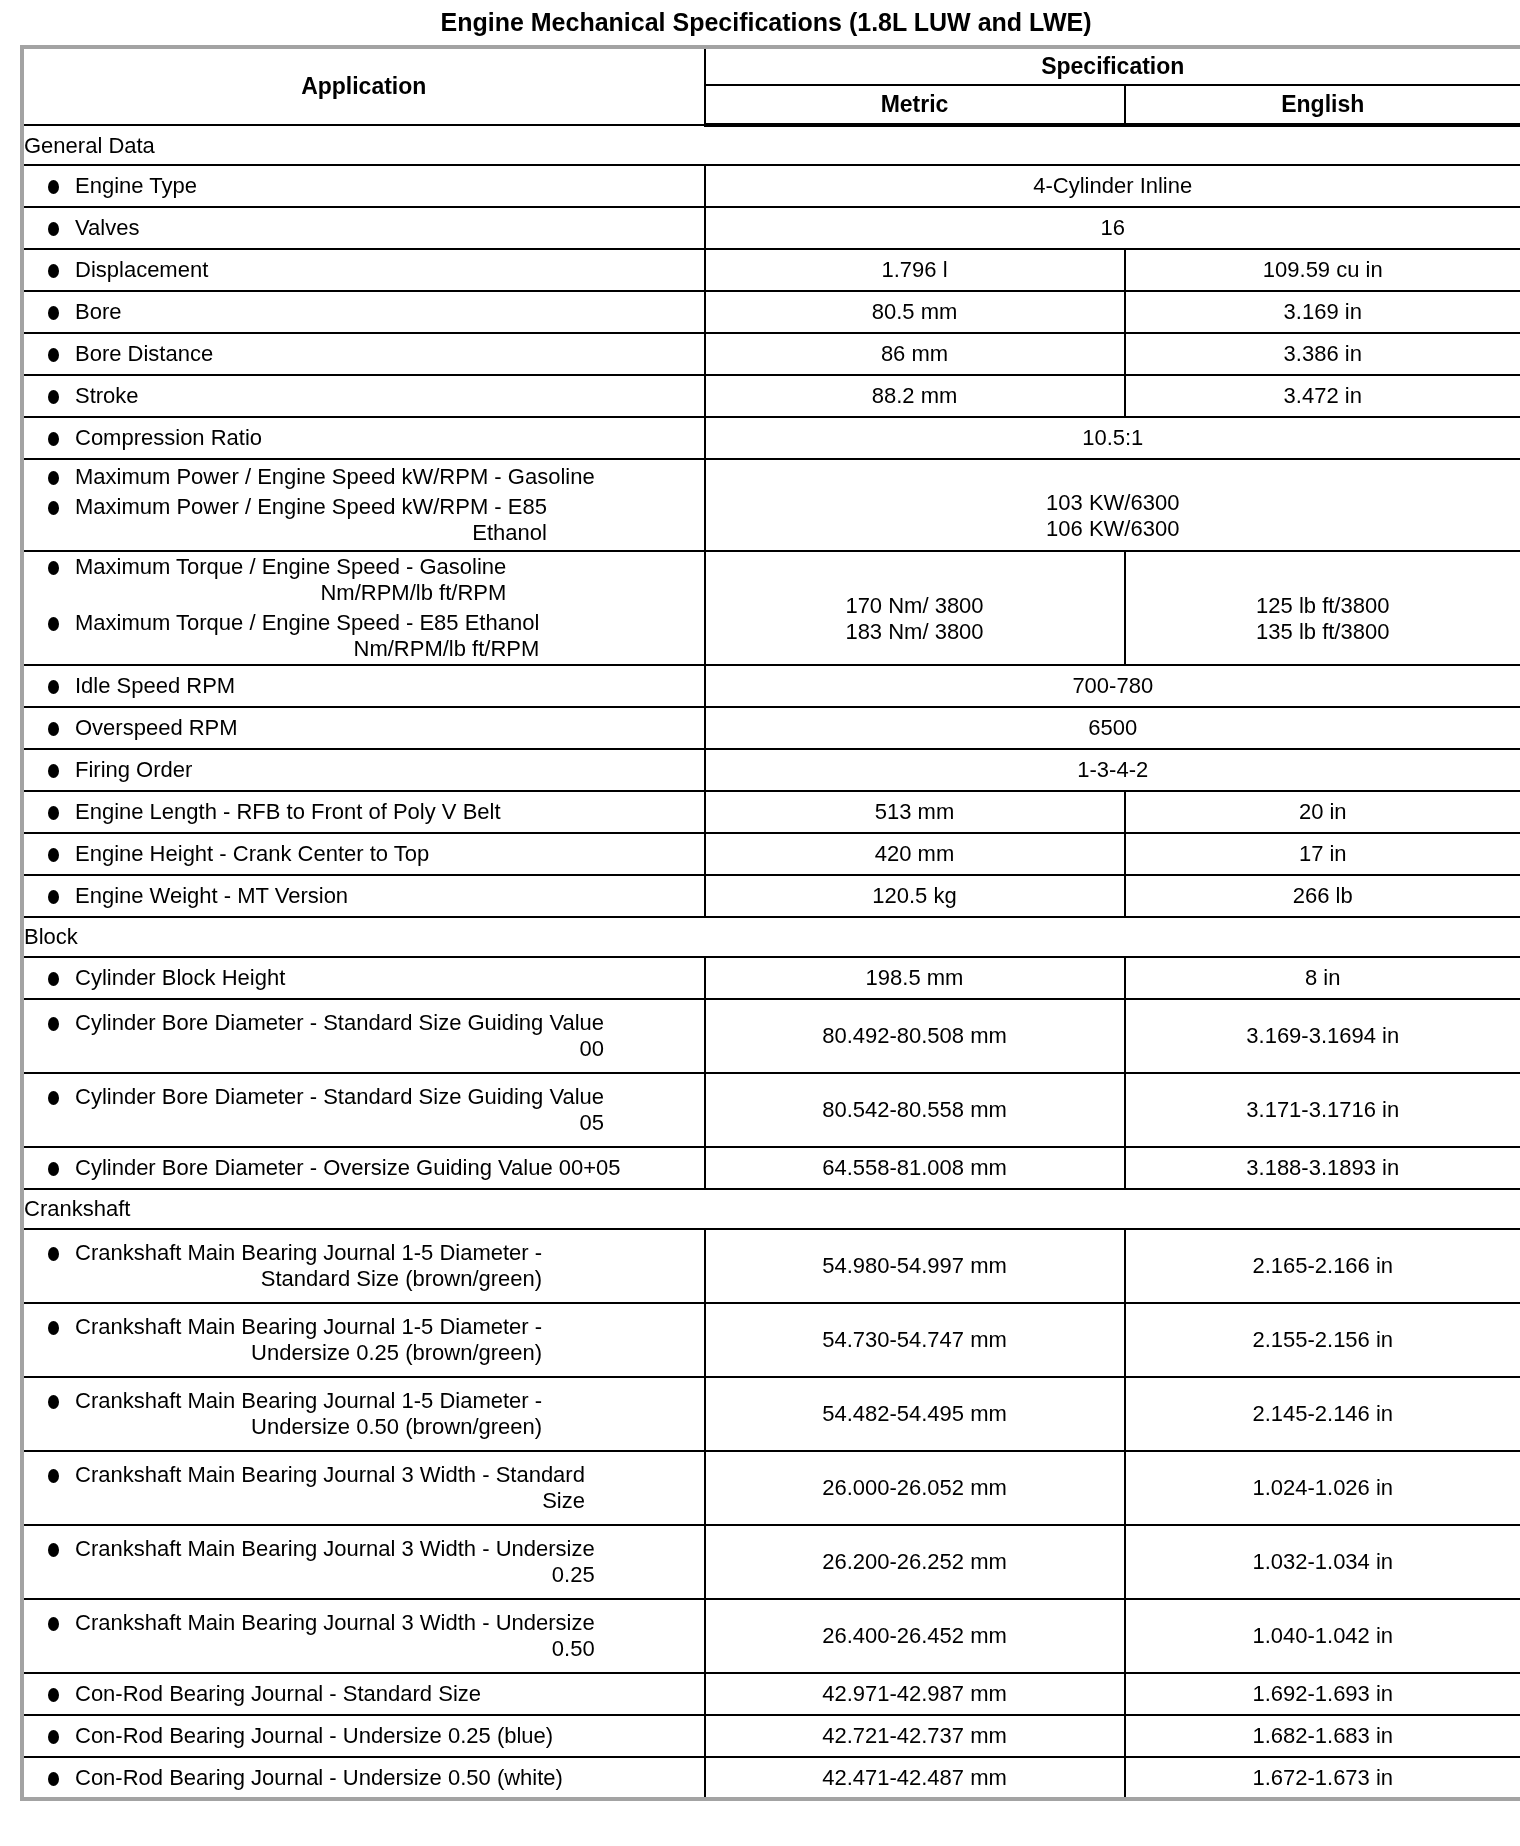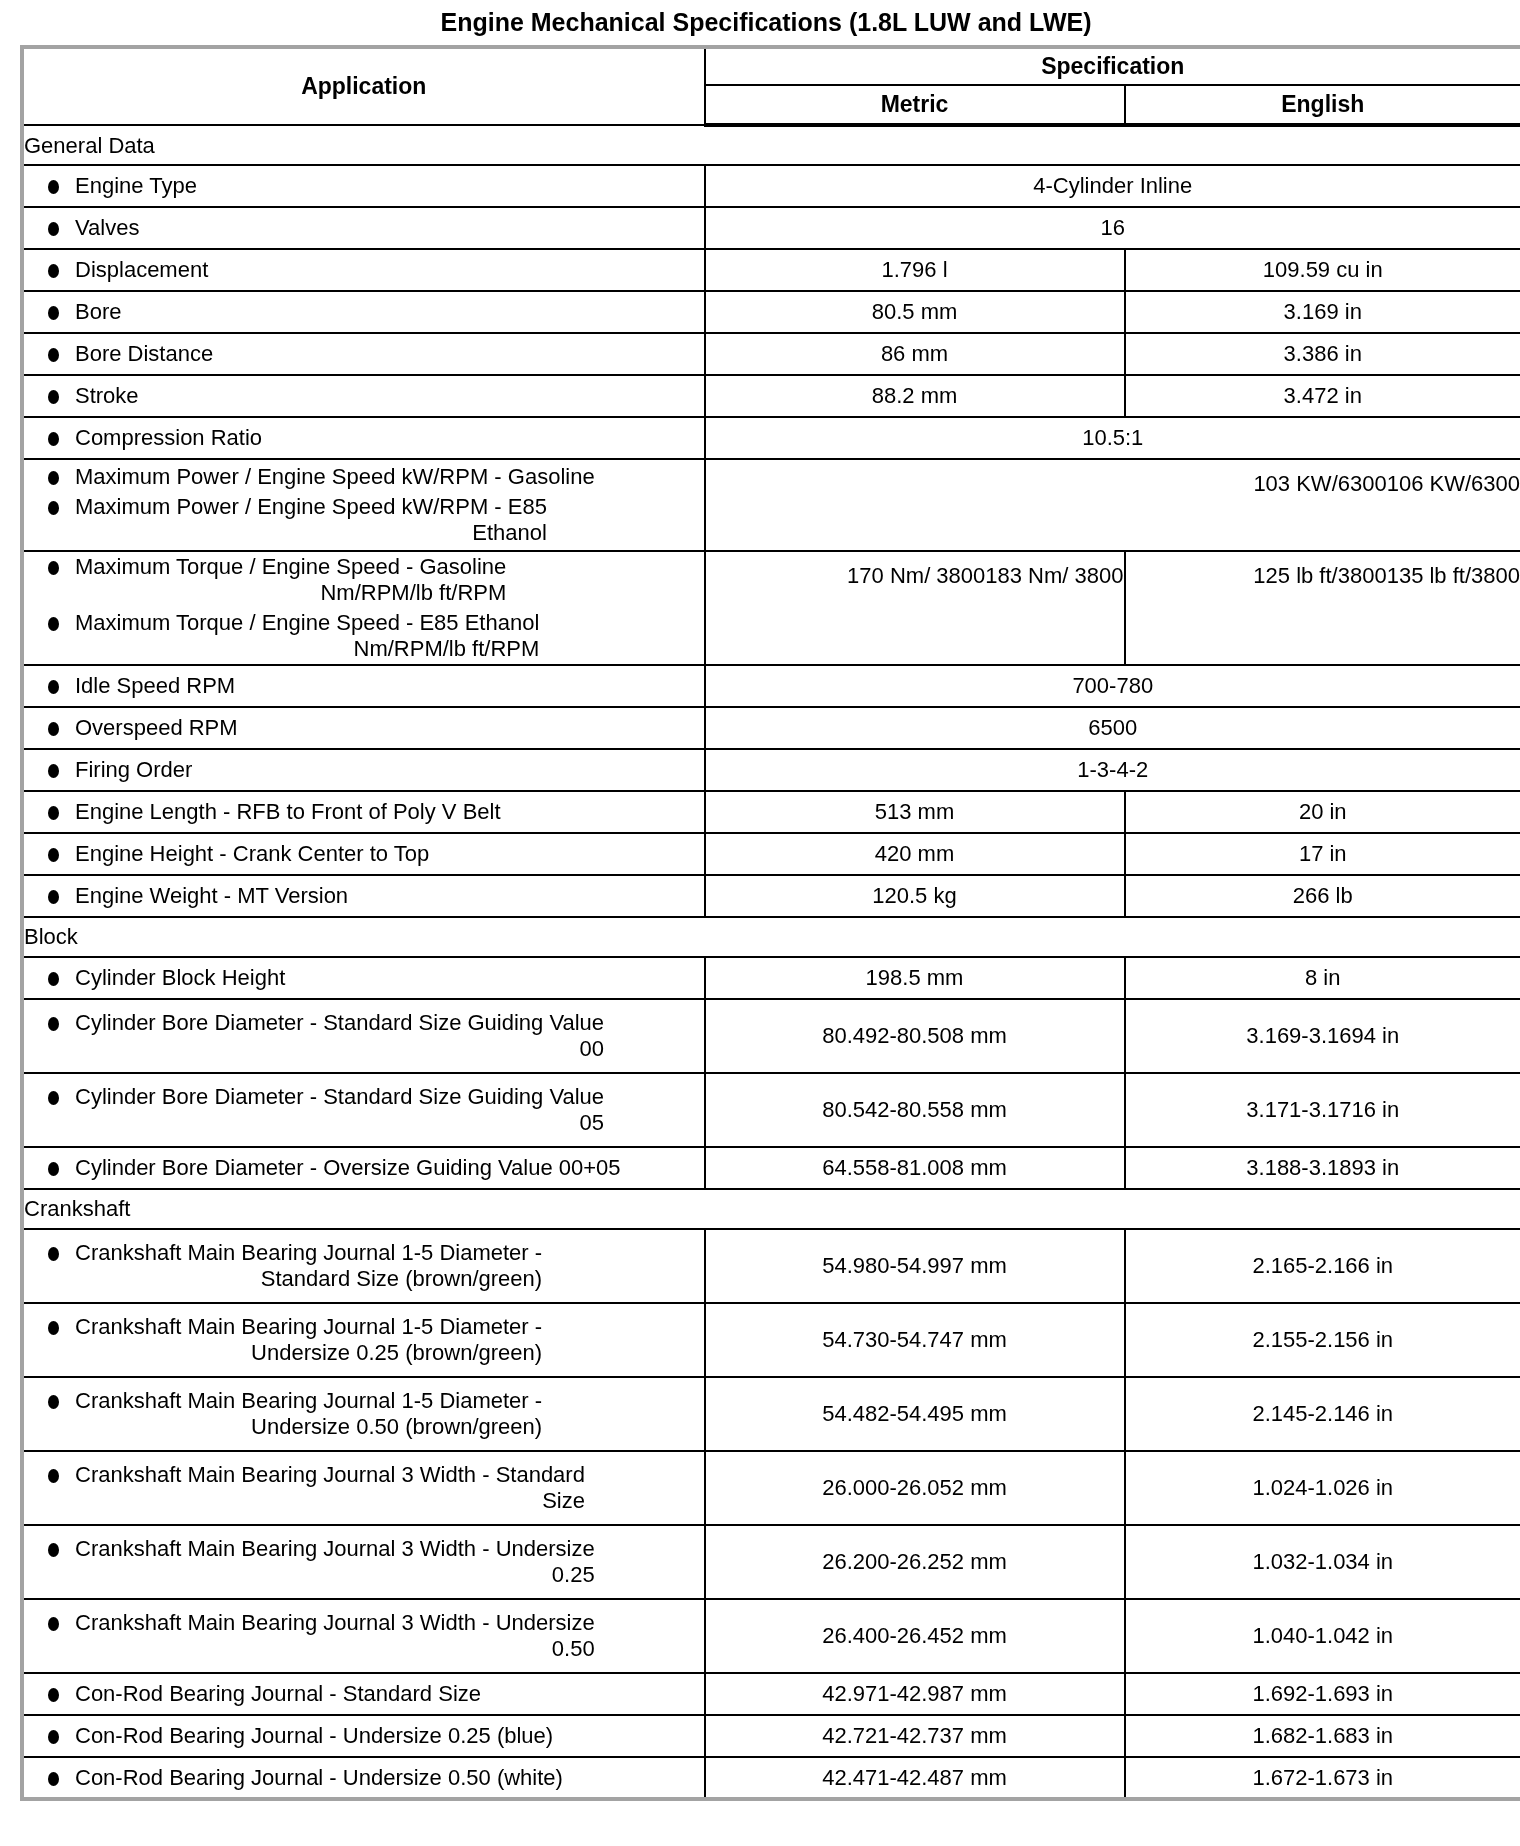--- a/index.html
+++ b/index.html
@@ -23,21 +23,21 @@
   tr.h-pwr{height:92px;}
   tr.h-trq{height:112px;}
   td.sec{font-size:22px;text-align:left;padding-left:4px;}
   td.app{text-align:right;}
   .item{display:flex;align-items:flex-start;padding:2px 4px 2px 0;}
   .bullet{width:11px;height:14px;border-radius:50%;background:#000;flex:none;margin:7px 16px 0 24px;}
   .lbl{font-size:22px;line-height:26px;white-space:pre-line;}
   td.val{font-size:22px;text-align:center;}
   td.stack .vline{font-size:22px;text-align:center;}
   td.stack{vertical-align:middle;}
-  .vstack{display:flex;flex-direction:row;justify-content:flex-end;height:100%;margin-top:21px;}
+  .vstack{display:flex;flex-direction:column;justify-content:center;height:100%;margin-top:21px;}
   td.stack{height:inherit;}
   .appstack{display:flex;flex-direction:column;justify-content:center;}
 </style>
 </head>
 <body>
 
 <div class="page">
   <div class="title">Engine Mechanical Specifications (1.8L LUW and LWE)</div>
 
   <table class="spec">

